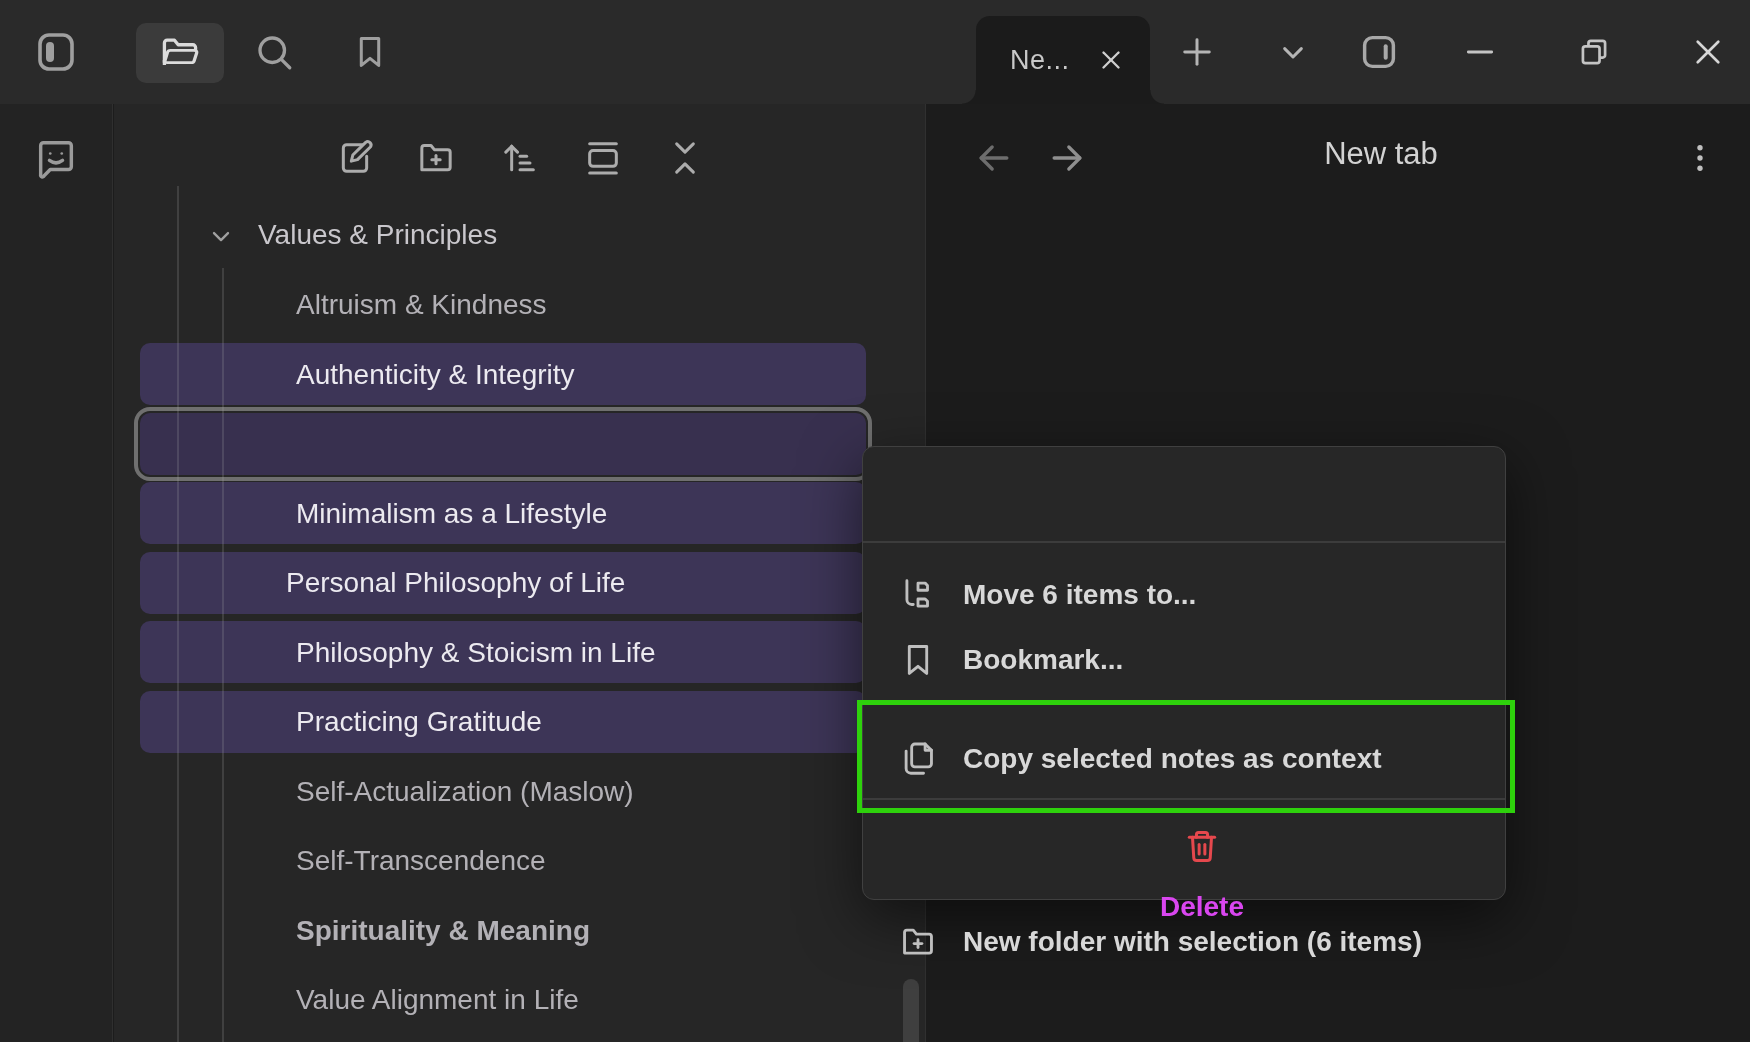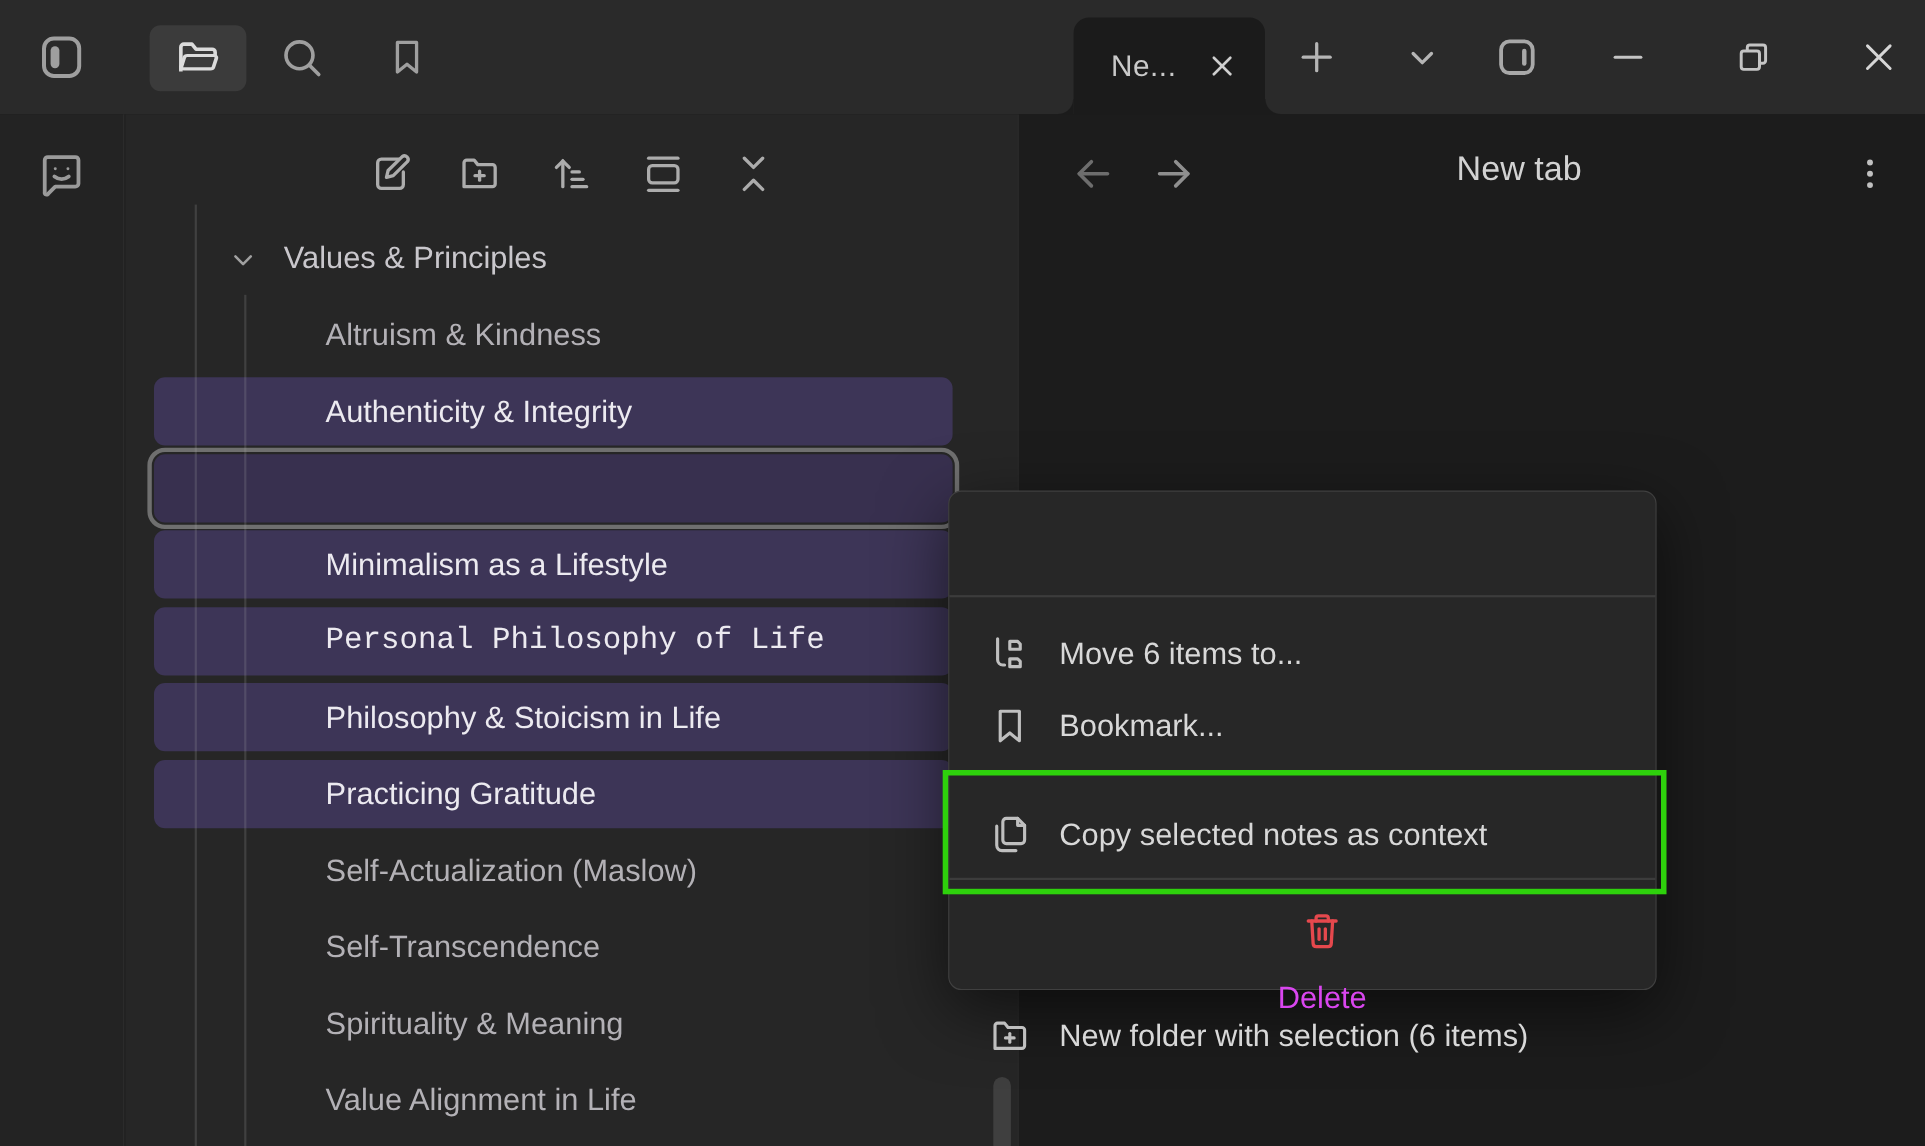--- a/index.html
+++ b/index.html
@@ -40,21 +40,21 @@
 
   
   #editor{left:925px;top:104px;width:825px;height:938px;background:#1c1c1c;border-left:1px solid #303030;box-sizing:border-box;}
   #editor-title{left:355px;top:32px;width:200px;text-align:center;font-size:31px;color:#d2d2d2;}
 
   
   #menu{left:862px;top:446px;width:644px;height:454px;background:#272727;
         border:1px solid #404040;border-radius:12px;box-sizing:border-box;
         box-shadow:0 18px 60px rgba(0,0,0,.55);z-index:10;}
   .menu-item{position:absolute;left:0;right:0;height:56px;display:flex;align-items:center;
-             padding-left:36px;gap:26px;font-size:28px;color:#d8d8d8;}
+             padding-left:36px;gap:26px;font-size:28px;color:#d8d8d8;font-weight:bold;}
   .menu-sep{position:absolute;left:0;right:0;height:2px;background:#3c3c3c;}
   .danger{color:#d946ef;flex-direction:column;}
   #green-box{left:857px;top:700px;width:658px;height:113px;border:5px solid #2ed10c;
              box-sizing:border-box;z-index:12;pointer-events:none;}
 </style>
 </head>
 <body>
 
 <div id="app">
 
@@ -225,26 +225,26 @@
     <span class="abs" style="left:93px;top:118px;">
       <svg width="28" height="28" viewBox="0 0 24 24" fill="none" stroke="#a0a0a0" stroke-width="2" stroke-linecap="round" stroke-linejoin="round">
         <polyline points="6,9.5 12,15.5 18,9.5"></polyline>
       </svg>
     </span>
     <div class="tree-label t-parent" style="left:144px;top:113px;">Values &amp; Principles</div>
 
     <div class="tree-label t-unsel" style="left:182px;top:183px;">Altruism &amp; Kindness</div>
     <div class="tree-label t-sel" style="left:182px;top:253px;">Authenticity &amp; Integrity</div>
     <div class="tree-label t-sel" style="left:182px;top:392px;">Minimalism as a Lifestyle</div>
-    <div class="tree-label t-sel" style="left:182px;top:461px;font-family:Liberation Mono, monospace;">Personal Philosophy of Life</div>
+    <div class="tree-label t-sel" style="left:172px;top:461px;">Personal Philosophy of Life</div>
     <div class="tree-label t-sel" style="left:182px;top:531px;">Philosophy &amp; Stoicism in Life</div>
     <div class="tree-label t-sel" style="left:182px;top:600px;">Practicing Gratitude</div>
     <div class="tree-label t-unsel" style="left:182px;top:670px;">Self-Actualization (Maslow)</div>
     <div class="tree-label t-unsel" style="left:182px;top:739px;">Self-Transcendence</div>
-    <div class="tree-label t-unsel" style="left:182px;top:809px;">Spirituality &amp; Meaning</div>
+    <div class="tree-label t-unsel" style="left:182px;top:809px;font-weight:bold;">Spirituality &amp; Meaning</div>
     <div class="tree-label t-unsel" style="left:182px;top:878px;">Value Alignment in Life</div>
 
     <div class="abs" id="tree-scrollthumb"></div>
   </div>
 
   <div class="abs" id="editor">
     <div class="abs tb-btn" style="left:42px;top:28px;width:52px;height:52px;">
       <span>
         <svg width="44" height="44" viewBox="0 0 24 24" fill="none" stroke="#6d6d6d" stroke-width="1.8" stroke-linecap="round" stroke-linejoin="round">
           <line x1="19" y1="12" x2="5" y2="12"></line>

